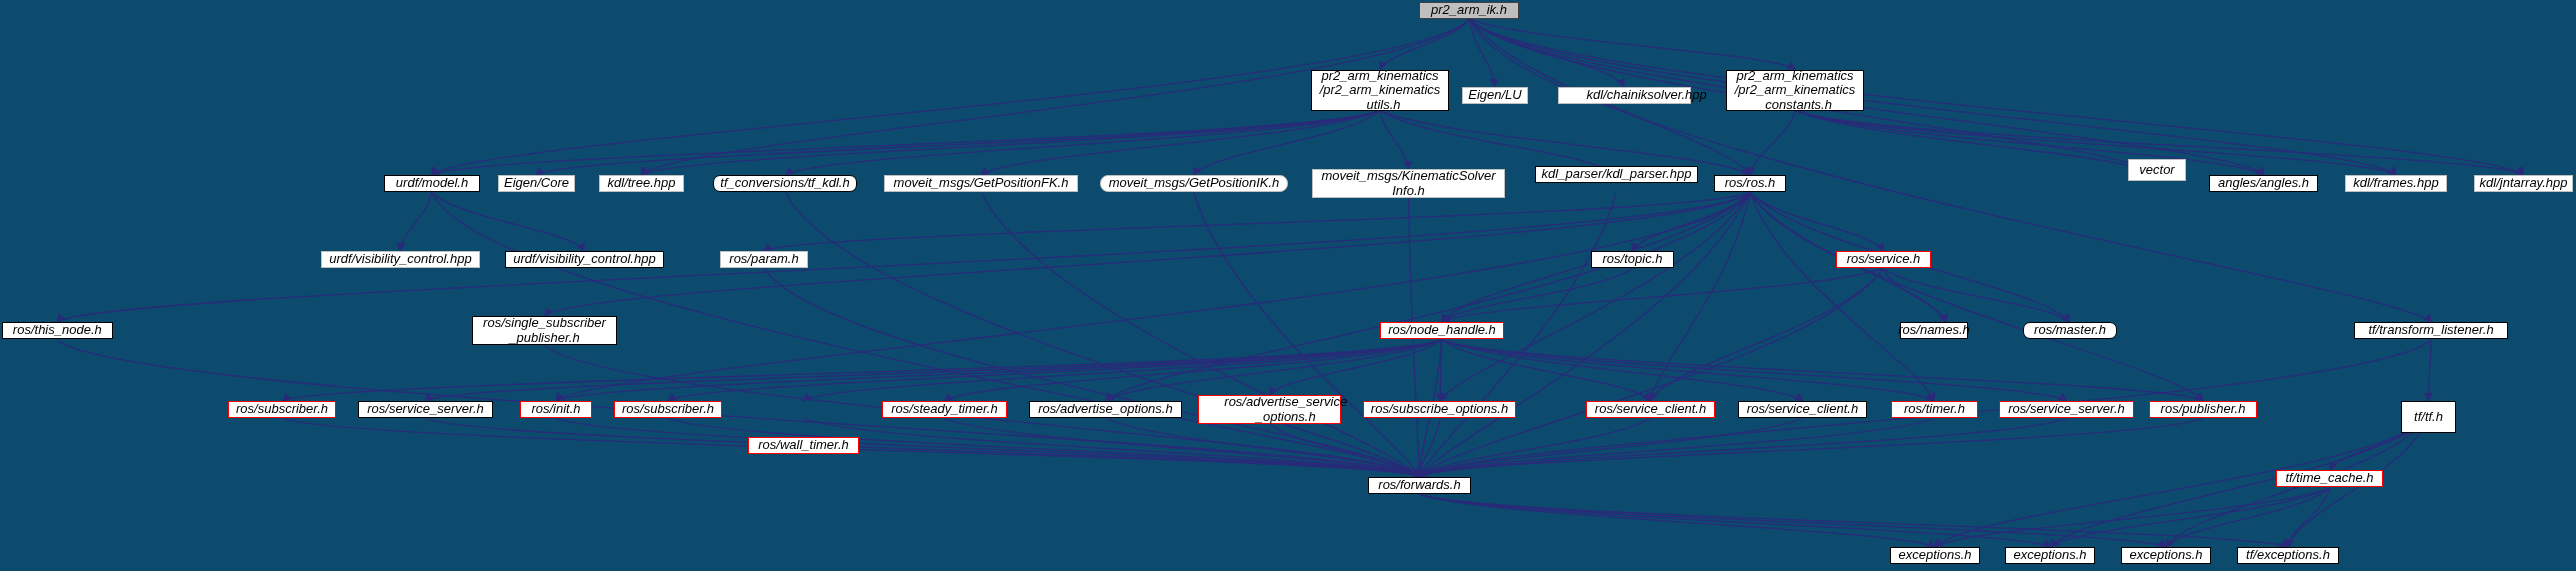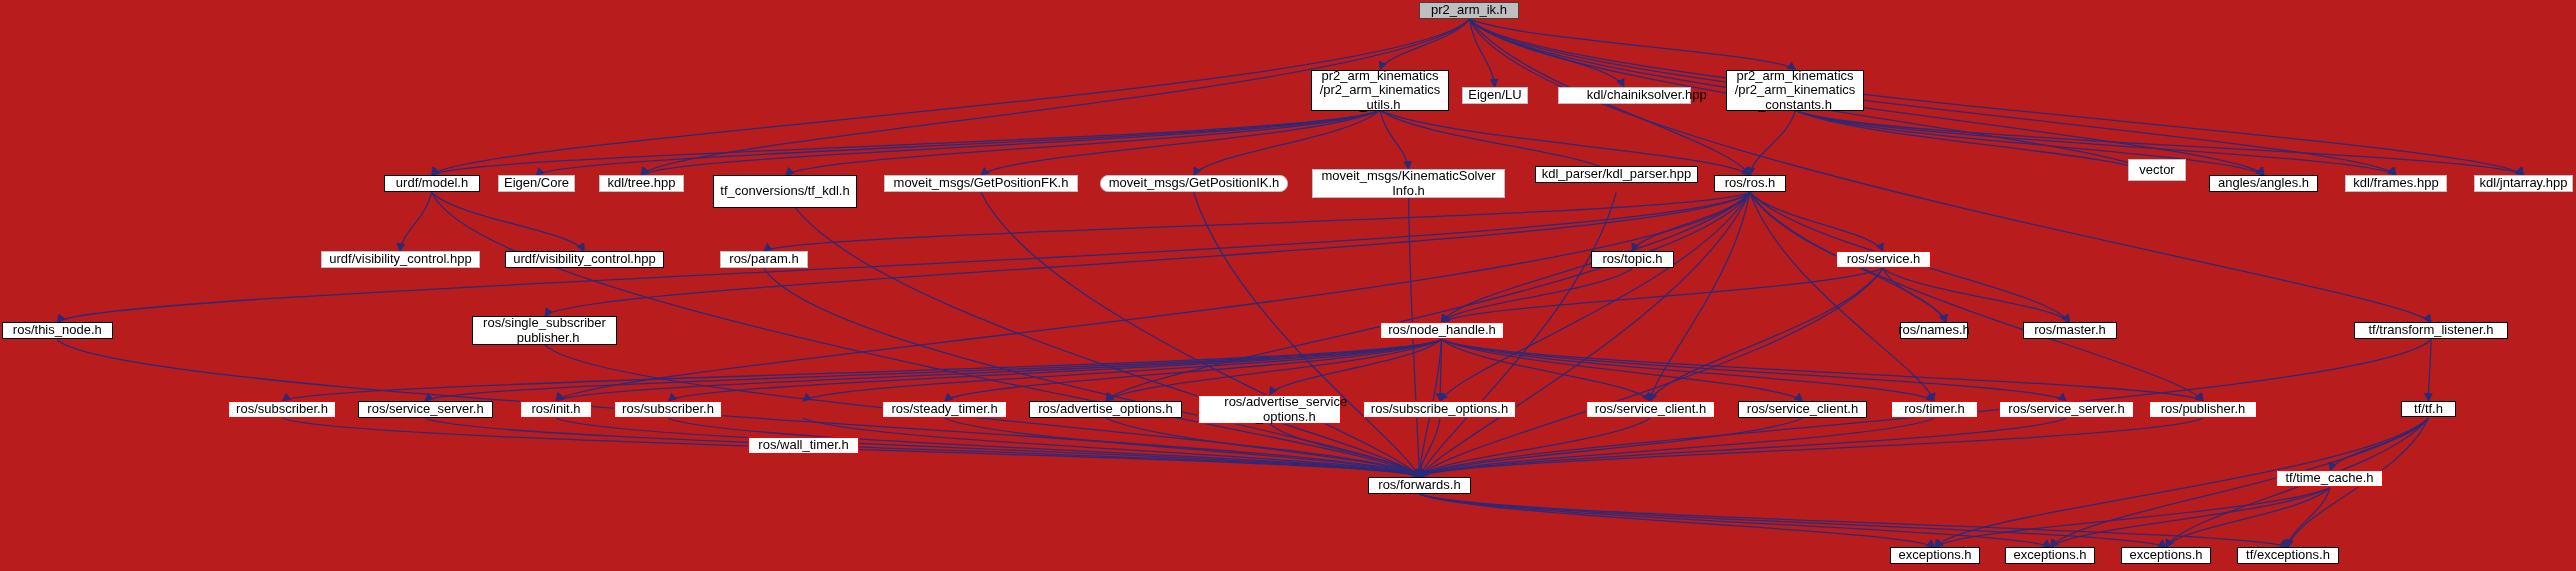--- a/index.html
+++ b/index.html
@@ -1,22 +1,23 @@
 <!DOCTYPE html>
 <html style="font-size:14.4px"><head>
 <meta charset="utf-8">
 <style>
   html, body { margin:0; padding:0; background:#ffffff; }
   body { font-family:"Liberation Sans", sans-serif; }
   #graph {
     position:relative;
     width:2576px;
     height:572px;
-    background:#b91c1c;
+    background:#0c4a6e;
     overflow:hidden;
+    font-style:italic;
   }
   #edges { position:absolute; left:0; top:0; width:2576px; height:572px; }
   .node {
     position:absolute;
     box-sizing:border-box;
     display:flex;
     align-items:center;
     justify-content:center;
     text-align:center;
     font-size:13px;
@@ -153,59 +154,59 @@
 /pr2_arm_kinematics
 _utils.h</div>
       <div class="node grey" style="left: 1462px; top: 87px; width: 66px; height: 17px;">Eigen/LU</div>
       <div class="node grey" style="left: 1558px; top: 87px; width: 133px; height: 17px; padding-left: 48px;">kdl/chainiksolver.hpp</div>
       <div class="node bold" style="left: 1726px; top: 70px; width: 138px; height: 41px;">pr2_arm_kinematics
 /pr2_arm_kinematics
 _constants.h</div>
       <div class="node bold" style="left: 384px; top: 175px; width: 96px; height: 17px;">urdf/model.h</div>
       <div class="node grey" style="left: 498px; top: 175px; width: 77px; height: 17px;">Eigen/Core</div>
       <div class="node grey" style="left: 599px; top: 175px; width: 85px; height: 17px;">kdl/tree.hpp</div>
-      <div class="node bold" style="left: 713px; top: 175px; width: 144px; height: 33px;">tf_conversions/tf_kdl.h</div>
+      <div class="node bold" style="left: 713px; top: 175px; width: 144px; height: 17px; border-radius: 7px;">tf_conversions/tf_kdl.h</div>
       <div class="node grey" style="left: 884px; top: 175px; width: 194px; height: 17px;">moveit_msgs/GetPositionFK.h</div>
       <div class="node grey" style="left: 1100px; top: 175px; width: 188px; height: 17px; border-radius: 8px;">moveit_msgs/GetPositionIK.h</div>
       <div class="node grey" style="left: 1312px; top: 169px; width: 193px; height: 29px;">moveit_msgs/KinematicSolver
 Info.h</div>
       <div class="node bold" style="left: 1535px; top: 166px; width: 163px; height: 17px;">kdl_parser/kdl_parser.hpp</div>
       <div class="node bold" style="left: 1714px; top: 175px; width: 72px; height: 17px;">ros/ros.h</div>
       <div class="node grey" style="left: 2128px; top: 159px; width: 58px; height: 22px;">vector</div>
       <div class="node bold" style="left: 2209px; top: 175px; width: 109px; height: 17px;">angles/angles.h</div>
       <div class="node grey" style="left: 2345px; top: 175px; width: 102px; height: 17px;">kdl/frames.hpp</div>
       <div class="node grey" style="left: 2474px; top: 175px; width: 99px; height: 17px;">kdl/jntarray.hpp</div>
       <div class="node grey" style="left: 321px; top: 251px; width: 159px; height: 17px;">urdf/visibility_control.hpp</div>
       <div class="node bold" style="left: 505px; top: 251px; width: 159px; height: 17px;">urdf/visibility_control.hpp</div>
       <div class="node grey" style="left: 720px; top: 251px; width: 88px; height: 17px;">ros/param.h</div>
       <div class="node bold" style="left: 1591px; top: 251px; width: 83px; height: 17px;">ros/topic.h</div>
       <div class="node red" style="left: 1836px; top: 251px; width: 95px; height: 17px;">ros/service.h</div>
       <div class="node bold" style="left: 1.8px; top: 322px; width: 111px; height: 17px;">ros/this_node.h</div>
       <div class="node bold" style="left: 472px; top: 316px; width: 145px; height: 29px;">ros/single_subscriber
 _publisher.h</div>
       <div class="node red" style="left: 1380px; top: 322px; width: 124px; height: 17px;">ros/node_handle.h</div>
       <div class="node bold" style="left: 1900px; top: 322px; width: 68px; height: 17px;">ros/names.h</div>
-      <div class="node bold" style="left: 2023px; top: 322px; width: 94px; height: 17px;">ros/master.h</div>
+      <div class="node bold" style="left: 2023px; top: 322px; width: 94px; height: 17px; border-radius: 7px;">ros/master.h</div>
       <div class="node bold" style="left: 2354px; top: 322px; width: 154px; height: 17px;">tf/transform_listener.h</div>
       <div class="node red" style="left: 228px; top: 401px; width: 108px; height: 17px;">ros/subscriber.h</div>
       <div class="node bold" style="left: 358px; top: 401px; width: 135px; height: 17px;">ros/service_server.h</div>
       <div class="node red" style="left: 520px; top: 401px; width: 72px; height: 17px;">ros/init.h</div>
       <div class="node red" style="left: 614px; top: 401px; width: 108px; height: 17px;">ros/subscriber.h</div>
       <div class="node red" style="left: 748px; top: 401px; width: 111px; height: 17px; margin-top: 36px;">ros/wall_timer.h</div>
       <div class="node red" style="left: 882px; top: 401px; width: 125px; height: 17px;">ros/steady_timer.h</div>
       <div class="node bold" style="left: 1029px; top: 401px; width: 153px; height: 17px;">ros/advertise_options.h</div>
       <div class="node red" style="left: 1198px; top: 395px; width: 143px; height: 29px; padding-left: 36px;">ros/advertise_service
 _options.h</div>
       <div class="node red" style="left: 1363px; top: 401px; width: 153px; height: 17px;">ros/subscribe_options.h</div>
       <div class="node red" style="left: 1586px; top: 401px; width: 129px; height: 17px;">ros/service_client.h</div>
       <div class="node bold" style="left: 1738px; top: 401px; width: 129px; height: 17px;">ros/service_client.h</div>
       <div class="node red" style="left: 1891px; top: 401px; width: 87px; height: 17px;">ros/timer.h</div>
       <div class="node red" style="left: 1999px; top: 401px; width: 135px; height: 17px;">ros/service_server.h</div>
       <div class="node red" style="left: 2149px; top: 401px; width: 108px; height: 17px;">ros/publisher.h</div>
-      <div class="node bold" style="left: 2401px; top: 401px; width: 55px; height: 16px;">tf/tf.h</div>
+      <div class="node bold" style="left: 2401px; top: 401px; width: 55px; height: 32px;">tf/tf.h</div>
       <div class="node bold" style="left: 1368px; top: 477px; width: 103px; height: 17px;">ros/forwards.h</div>
       <div class="node red" style="left: 2276px; top: 470px; width: 107px; height: 17px;">tf/time_cache.h</div>
       <div class="node bold" style="left: 1890px; top: 547px; width: 90px; height: 17px;">exceptions.h</div>
       <div class="node bold" style="left: 2005px; top: 547px; width: 90px; height: 17px;">exceptions.h</div>
       <div class="node bold" style="left: 2121px; top: 547px; width: 90px; height: 17px;">exceptions.h</div>
       <div class="node bold" style="left: 2237px; top: 547px; width: 102px; height: 17px;">tf/exceptions.h</div>
     </div>
 </div>
 
 

